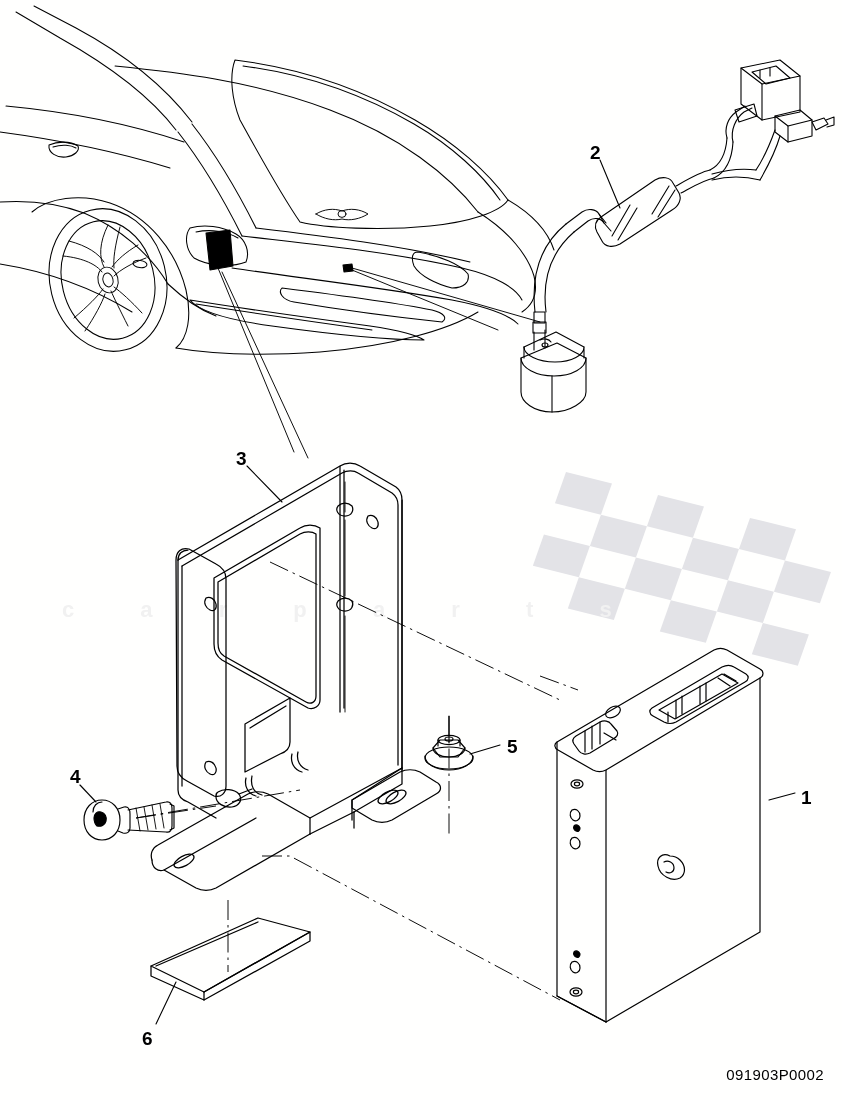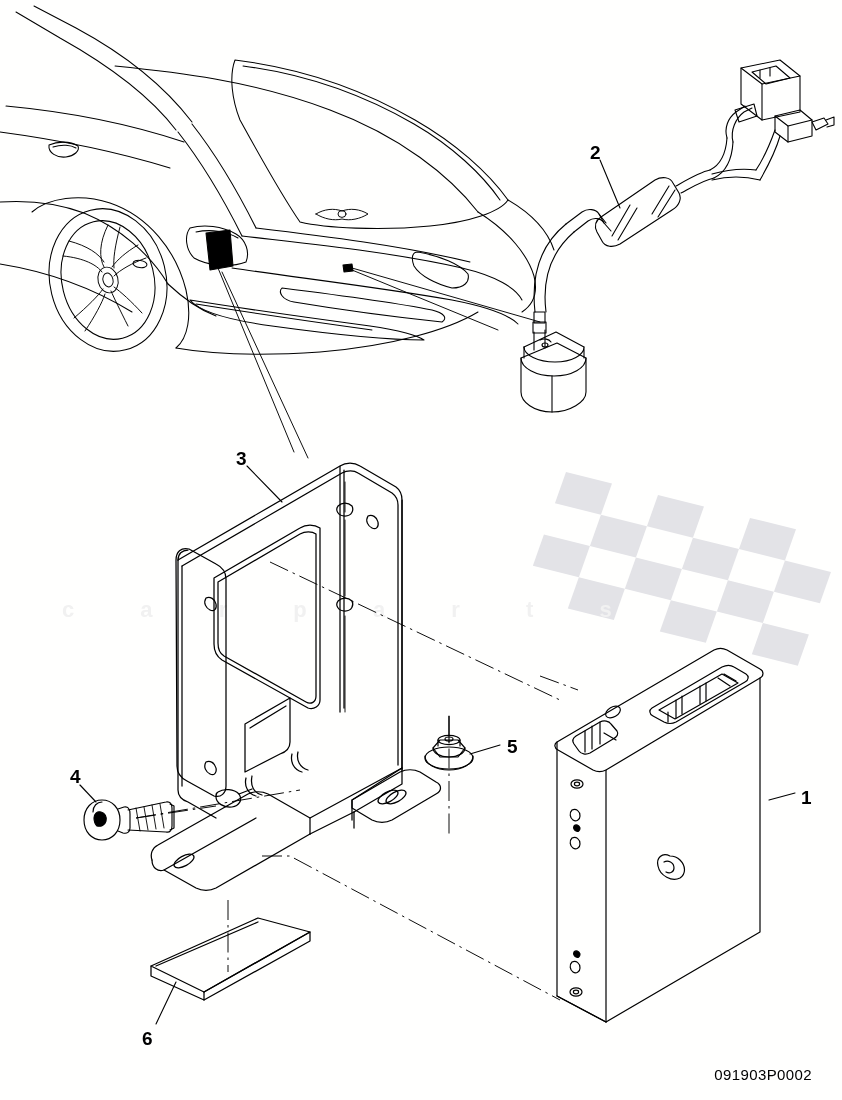--- a/index.html
+++ b/index.html
@@ -30,21 +30,21 @@
   }
   
   .callout{
     position:absolute;
     font-size:19px;font-weight:bold;color:#000;
     font-family:"Liberation Sans", sans-serif;
     line-height:1;
   }
   
   #code{
-    position:absolute;right:30px;bottom:17px;
+    position:absolute;right:18px;bottom:17px;
     font-size:15px;color:#000;letter-spacing:.4px;
     font-family:"Liberation Sans", sans-serif;
     margin-left:11px;
   }
 </style>
 </head>
 <body>
 
 <div id="sheet">
 

